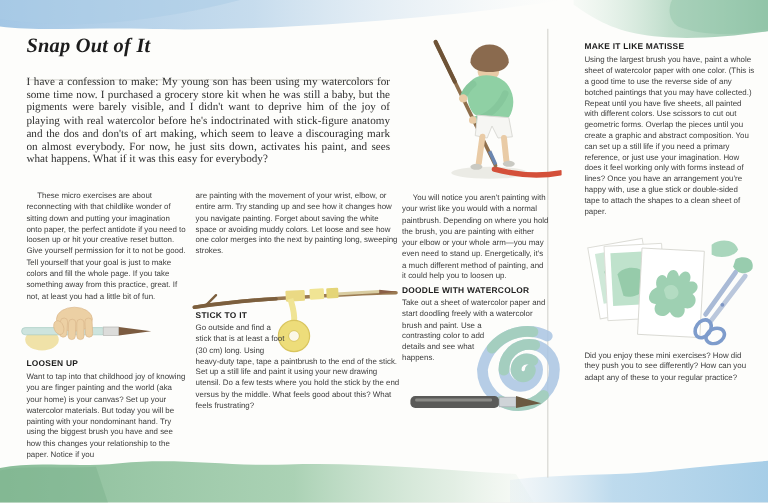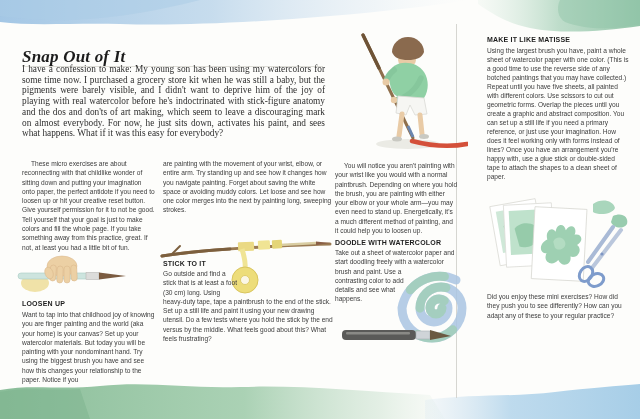--- a/index.html
+++ b/index.html
@@ -8,21 +8,21 @@
     background:#fdfdfb;
     font-family:"Liberation Sans",sans-serif;
   }
   .washes{position:absolute;inset:0;z-index:0;}
   .spine{position:absolute;left:456px;top:24px;width:1px;height:374px;background:#d6d6d1;z-index:1;}
 
   .abs{position:absolute;z-index:2;}
   .illus{position:absolute;z-index:2;}
 
   .page-title{
-    left:22px;top:47px;width:300px;margin:0;
+    left:22px;top:28px;width:300px;margin:0;
     font-family:"Liberation Serif",serif;font-style:italic;font-weight:600;
     font-size:17px;color:#1c1c1c;letter-spacing:.2px;
   }
   .title-rule{left:22px;top:66px;width:301px;height:1px;background:#dddcd6;}
   .intro{
     left:22px;top:64px;width:303px;margin:0;
     font-family:"Liberation Serif",serif;font-size:9.3px;line-height:10.7px;
     color:#2e2e2e;text-align:justify;
   }
 

